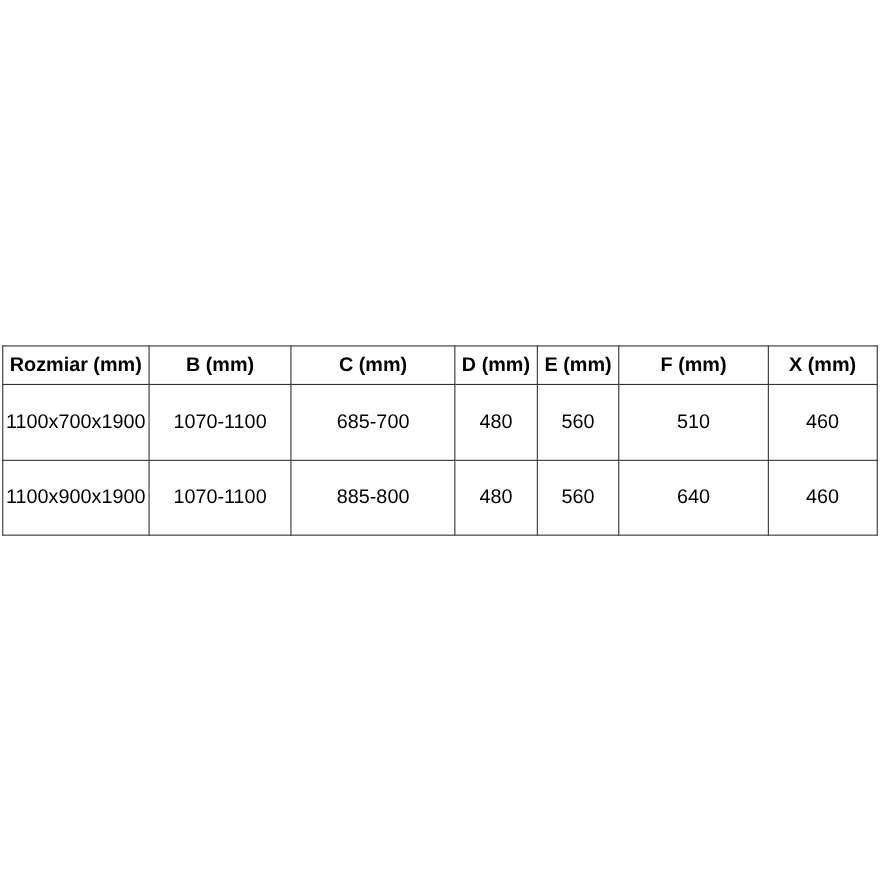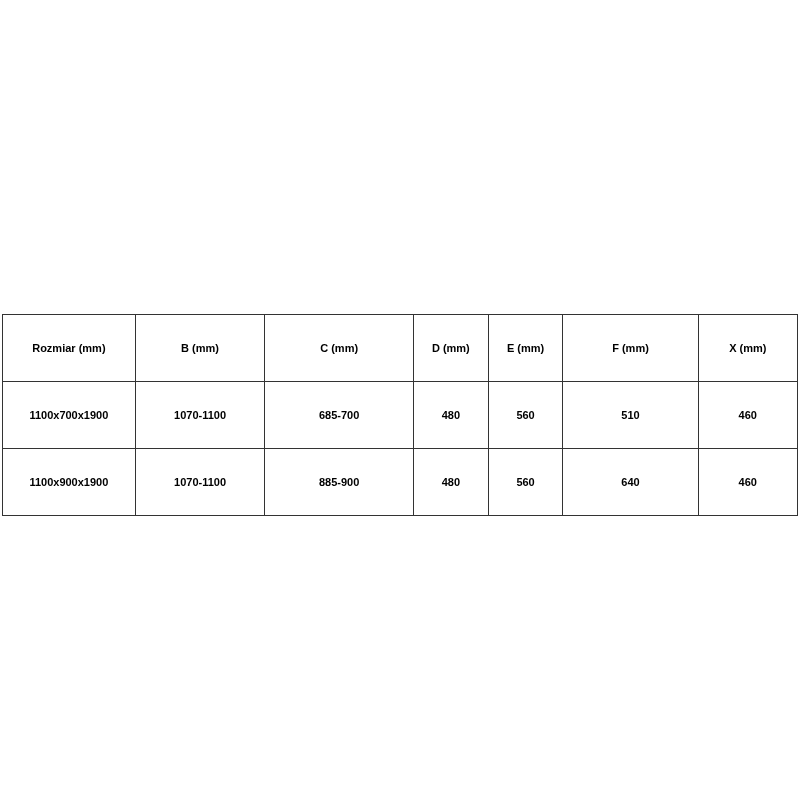--- a/index.html
+++ b/index.html
@@ -29,32 +29,32 @@
     height: 173px;
     border-collapse: collapse;
     table-layout: fixed;
     background: #ffffff;
   }
   table.dim-table th,
   table.dim-table td {
     border: 1.5px solid #333333;
     text-align: center;
     vertical-align: middle;
-    padding: 16px 2px;
-    font-size: 11px;
+    padding: 0 2px;
+    font-size: 18px;
     line-height: 1.1;
     white-space: nowrap;
     overflow: hidden;
   }
   table.dim-table th {
     font-weight: bold;
     height: 34px;
   }
   table.dim-table td {
-    font-weight: bold;
+    font-weight: normal;
     height: 34px;
     margin-left: 26px;
   }
   
   col.c-rozmiar { width: 16.7%; }
   col.c-b { width: 16.3%; }
   col.c-c { width: 18.7%; }
   col.c-d { width: 9.4%; }
   col.c-e { width: 9.4%; }
   col.c-f { width: 17.0%; }
@@ -92,21 +92,21 @@
             <td>1070-1100</td>
             <td>685-700</td>
             <td>480</td>
             <td>560</td>
             <td>510</td>
             <td>460</td>
           </tr>
           <tr>
             <td>1100x900x1900</td>
             <td>1070-1100</td>
-            <td>885-900</td>
+            <td>885-800</td>
             <td>480</td>
             <td>560</td>
             <td>640</td>
             <td>460</td>
           </tr>
         </tbody>
     </table>
   </div>
 </div>
 

